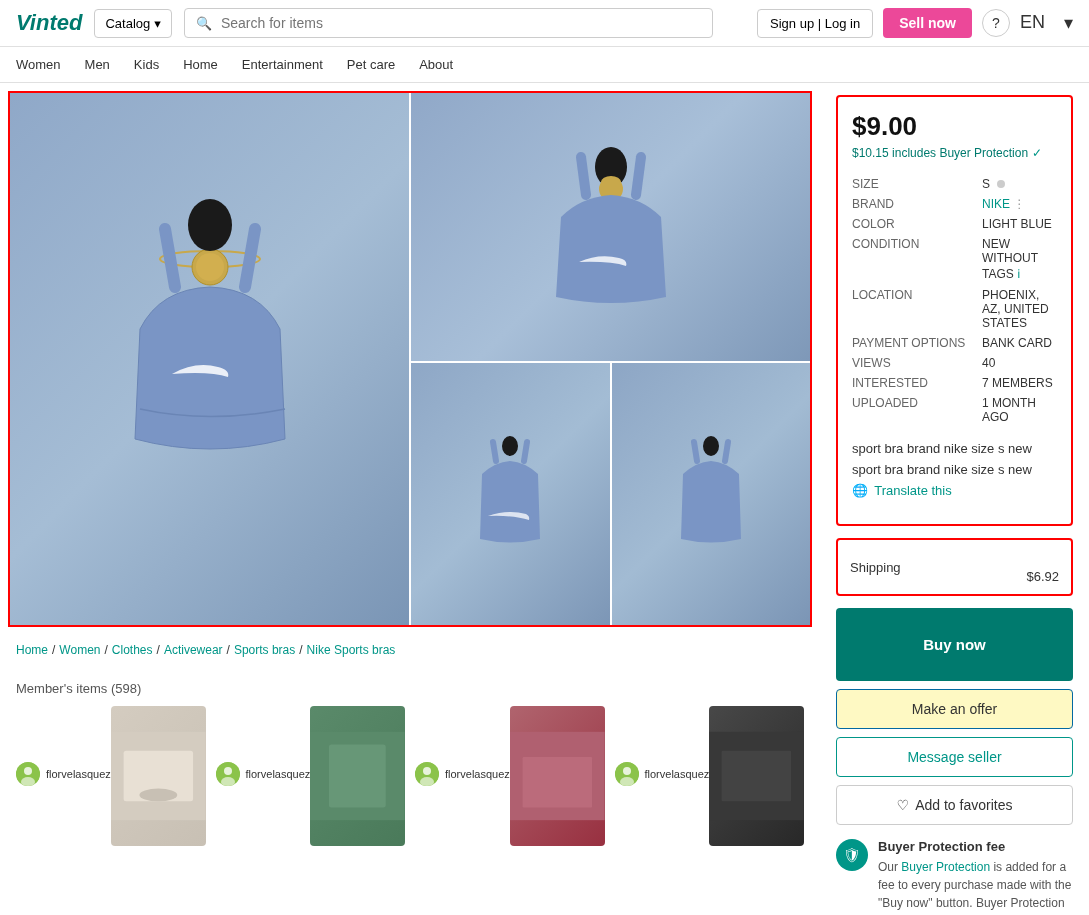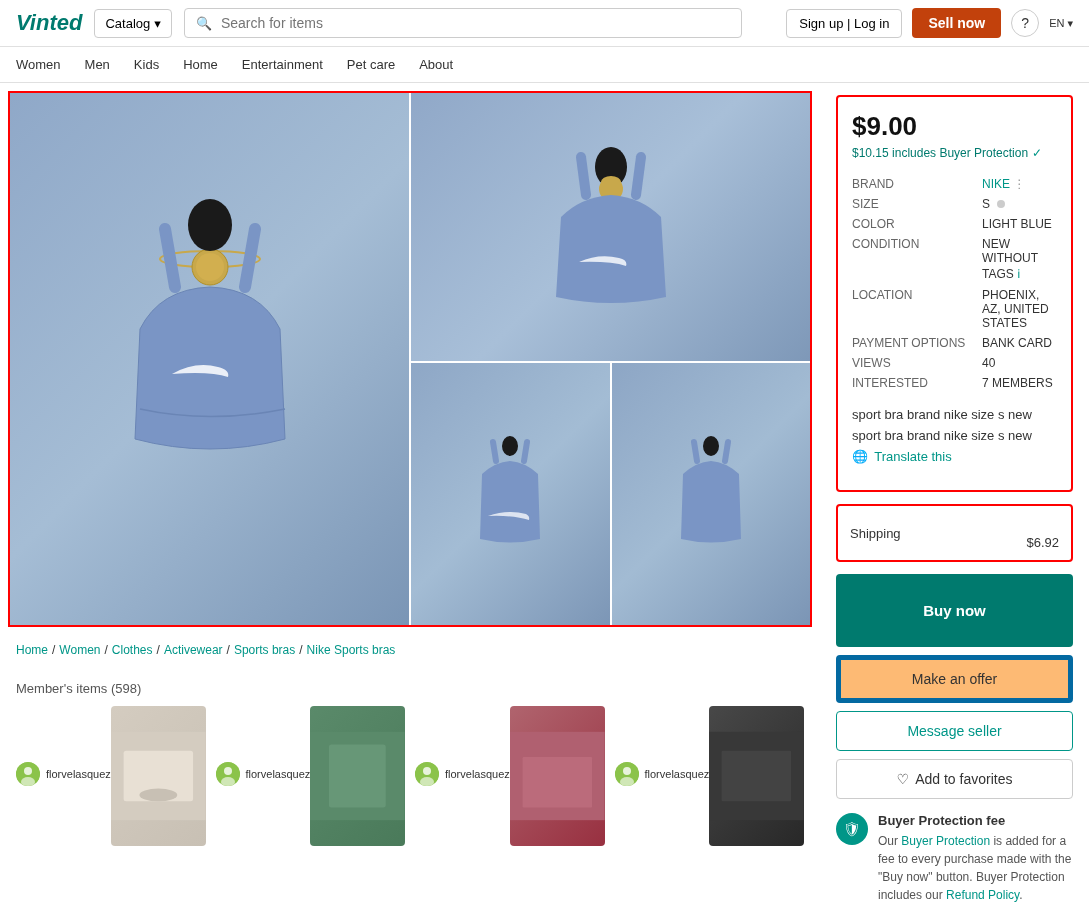--- a/index.html
+++ b/index.html
@@ -6,23 +6,23 @@
     body { font-family: -apple-system, BlinkMacSystemFont, 'Segoe UI', sans-serif; font-size: 13px; background: #fff; color: #333; }
     
     
     .header { display: flex; align-items: center; padding: 8px 16px; border-bottom: 1px solid #e0e0e0; gap: 12px; }
     .logo { font-size: 22px; font-weight: 700; color: #007a6e; font-style: italic; }
     .catalog-btn { display: flex; align-items: center; gap: 4px; border: 1px solid #ccc; border-radius: 4px; padding: 6px 10px; font-size: 13px; cursor: pointer; background: #fff; }
     .search-bar { flex: 1; display: flex; align-items: center; border: 1px solid #ccc; border-radius: 4px; padding: 6px 12px; gap: 8px; background: #fff; }
     .search-bar input { border: none; outline: none; flex: 1; font-size: 14px; color: #999; }
     .header-right { display: flex; align-items: center; gap: 10px; margin-left: auto; padding-left: 32px; }
     .signin-btn { border: 1px solid #ccc; border-radius: 4px; padding: 6px 12px; font-size: 13px; cursor: pointer; background: #fff; white-space: nowrap; }
-    .sell-btn { background: #c2410c; color: #fff; border: none; border-radius: 4px; padding: 7px 16px; font-size: 14px; font-weight: 600; cursor: pointer; }
+    .sell-btn { background: #ec4899; color: #fff; border: none; border-radius: 4px; padding: 7px 16px; font-size: 14px; font-weight: 600; cursor: pointer; }
     .help-btn { width: 28px; height: 28px; border: 1px solid #ccc; border-radius: 50%; display: flex; align-items: center; justify-content: center; cursor: pointer; font-size: 14px; }
-    .lang-btn { display: flex; align-items: center; gap: 3px; cursor: pointer; font-size: 11px; }
+    .lang-btn { display: flex; align-items: flex-start; gap: 19px; cursor: pointer; font-size: 18px; }
 
     
     .nav { display: flex; gap: 24px; padding: 10px 16px; border-bottom: 1px solid #e0e0e0; }
     .nav-item { font-size: 13px; color: #333; cursor: pointer; text-decoration: none; }
 
     
     .main { display: flex; padding: 0; }
     .left-col { flex: 0 0 820px; padding: 0; }
     .right-col { flex: 1; padding: 12px 16px; min-width: 260px; }
 
@@ -54,21 +54,21 @@
     .description-text { font-size: 13px; color: #333; margin-bottom: 6px; }
     .translate-btn { display: flex; align-items: center; gap: 6px; color: #009688; font-size: 13px; cursor: pointer; margin-bottom: 12px; }
 
     
     .shipping-box { border: 2px solid red; border-radius: 4px; padding: 10px 12px; display: flex; justify-content: space-between; align-items: center; margin-bottom: 12px; }
     .shipping-label { font-size: 13px; color: #333; }
     .shipping-price { font-size: 13px; color: #333; font-weight: 400; margin-top: 19px; }
 
     
     .btn-buy { width: 100%; background: #007a6e; color: #fff; border: none; border-radius: 4px; padding: 28px; font-size: 15px; font-weight: 600; cursor: pointer; margin-bottom: 8px; }
-    .btn-offer { width: 100%; background: #fdba74; color: #333; border: 5px solid #0369a1; border-radius: 4px; padding: 11px; font-size: 14px; cursor: pointer; margin-bottom: 8px; }
+    .btn-offer { width: 100%; background: #fef9c3; color: #333; border: 1px solid #0369a1; border-radius: 4px; padding: 11px; font-size: 14px; cursor: pointer; margin-bottom: 8px; }
     .btn-message { width: 100%; background: #fff; color: #009688; border: 1px solid #009688; border-radius: 4px; padding: 11px; font-size: 14px; cursor: pointer; margin-bottom: 8px; }
     .btn-favorite { width: 100%; background: #fff; color: #333; border: 1px solid #ccc; border-radius: 4px; padding: 11px; font-size: 14px; cursor: pointer; display: flex; align-items: center; justify-content: center; gap: 6px; margin-bottom: 14px; }
 
     
     .buyer-protection { display: flex; gap: 10px; margin-bottom: 14px; }
     .bp-icon { width: 32px; height: 32px; background: #009688; border-radius: 50%; display: flex; align-items: center; justify-content: center; flex-shrink: 0; }
     .bp-title { font-size: 13px; font-weight: 600; margin-bottom: 4px; }
     .bp-text { font-size: 12px; color: #555; line-height: 1.5; }
     .bp-link { color: #009688; text-decoration: none; }
 
@@ -283,34 +283,34 @@
     <div class="price-card">
       <div class="price-main">$9.00</div>
       <div class="price-with-protection">
         <span>$10.15 includes Buyer Protection</span>
         <span style="color:#009688;">✓</span>
       </div>
 
       <table class="info-table">
         <tbody>
             <tr>
+          <td>SIZE</td>
+          <td>
+            <span>S</span>
+            <span class="size-dot"></span>
+          </td>
+        </tr>
+        <tr>
           <td>BRAND</td>
           <td>
             <a class="brand-link">NIKE</a>
             <span style="color:#999; cursor:pointer;">⋮</span>
           </td>
         </tr>
         <tr>
-          <td>SIZE</td>
-          <td>
-            <span>S</span>
-            <span class="size-dot"></span>
-          </td>
-        </tr>
-        <tr>
           <td>COLOR</td>
           <td>LIGHT BLUE</td>
         </tr>
         <tr>
           <td>CONDITION</td>
           <td>
             <span>NEW WITHOUT TAGS</span>
             <span class="condition-info">ℹ</span>
           </td>
         </tr>
@@ -322,20 +322,24 @@
           <td>PAYMENT OPTIONS</td>
           <td>BANK CARD</td>
         </tr>
         <tr>
           <td>VIEWS</td>
           <td>40</td>
         </tr>
         <tr>
           <td>INTERESTED</td>
           <td>7 MEMBERS</td>
+        </tr>
+        <tr>
+          <td>UPLOADED</td>
+          <td>1 MONTH AGO</td>
         </tr>
       </tbody>
         </table>
 
       <p class="description-text">sport bra brand nike size s new</p>
       <p class="description-text">sport bra brand nike size s new</p>
 
       <div class="translate-btn">
         <span>🌐</span>
         <span>Translate this</span>

